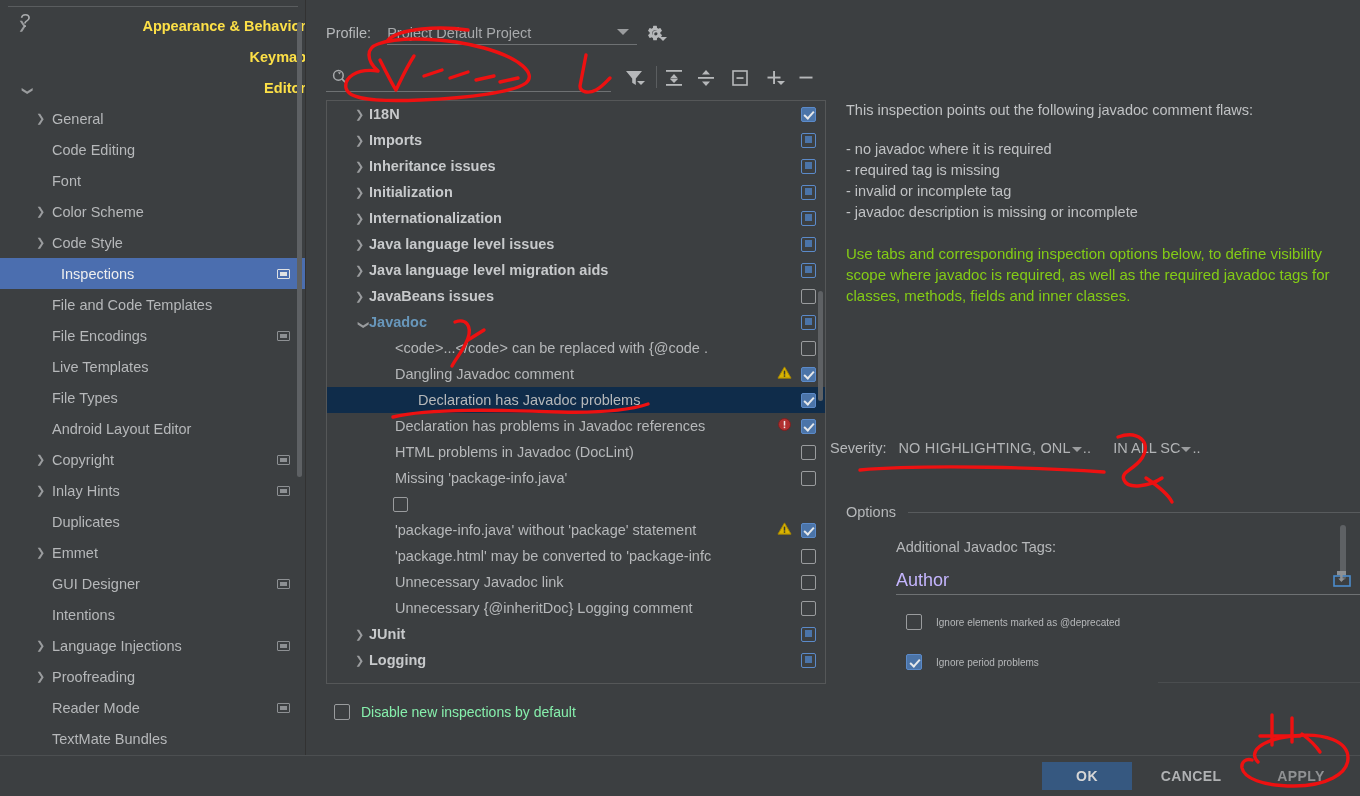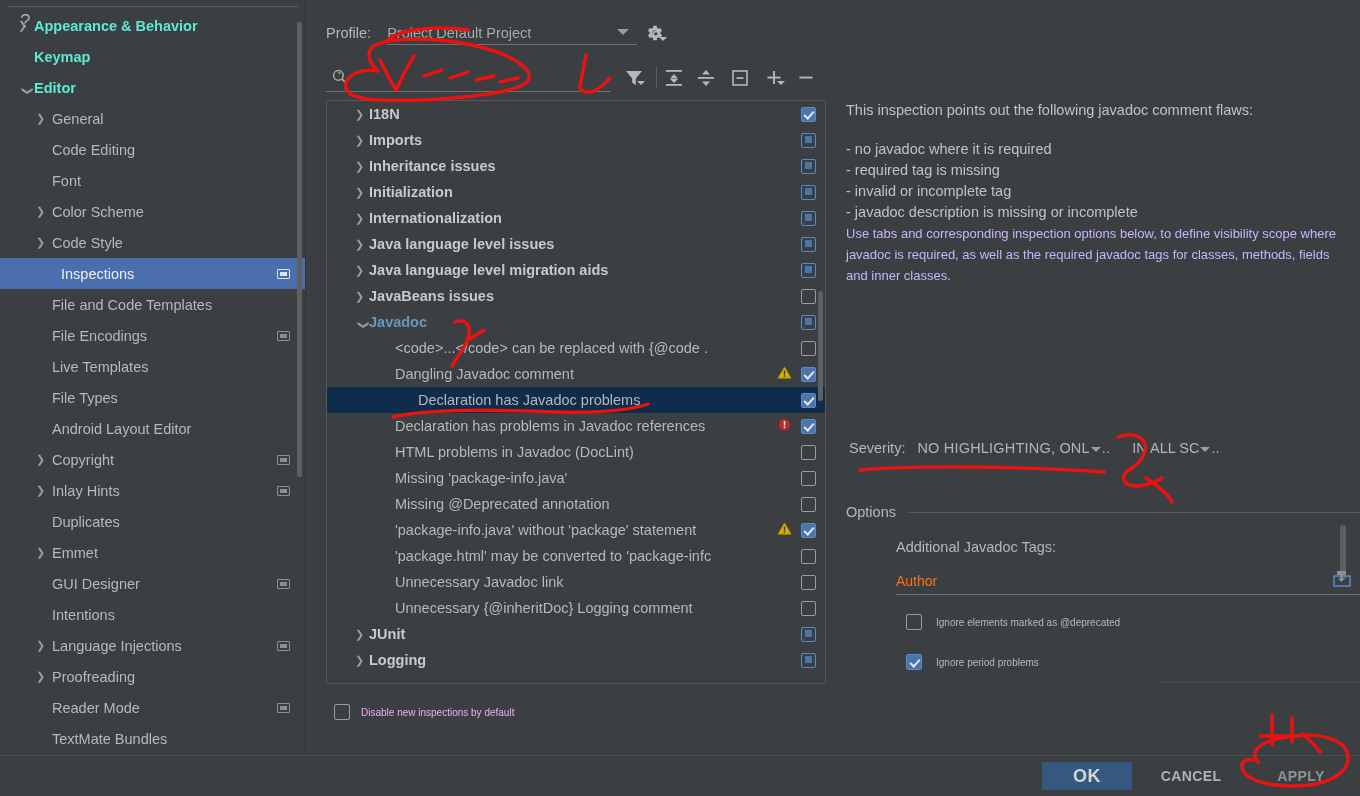--- a/index.html
+++ b/index.html
@@ -25,21 +25,21 @@
     position: relative; height: 31px; display: flex; align-items: center;
     padding-left: 18px; font-size: 14.5px; color: #b6b8ba; white-space: nowrap;
   }
   .side-item.sel { background: #4b6eaf; color: #eeeeee; gap: 9px; }
   .side-item .chev {
     width: 16px; display: inline-block; flex: 0 0 16px;
     font-size: 11px; color: #9a9c9e; text-align: left;
   }
   .side-item .chev.none { visibility: hidden; }
   .side-item .lbl { flex: 1 1 auto; overflow: hidden; text-overflow: clip; }
-  .side-item.bold .lbl { font-weight: bold; color: #5eead4; }
+  .side-item.bold .lbl { font-weight: bold; color: #fde047; text-align: right; }
   .side-item.ind1 { padding-left: 18px; }
   .side-item.ind2 { padding-left: 36px; }
   .mon-icon {
     width: 13px; height: 10px; border: 1px solid #8d9093; border-radius: 1px;
     margin-right: 16px; position: relative; flex: 0 0 13px;
   }
   .mon-icon::after {
     content:""; position:absolute; left:2px; top:2px; right:2px; bottom:2px;
     background: #8d9093;
   }
@@ -58,21 +58,21 @@
   
   #bottom-bar {
     position: absolute; left: 0; top: 755px; width: 1360px; height: 41px;
     background: #3c3f41; border-top: 1px solid #4c4f51;
   }
   #help-icon {
     position: absolute; left: 20px; top: 10px; font-size: 19px; color: #a9abad;
   }
   #btn-ok {
     position: absolute; left: 1042px; top: 762px; width: 90px; height: 28px;
-    background: #365880; color: #d6d6d6; font-size: 18px; font-weight: bold;
+    background: #365880; color: #d6d6d6; font-size: 14px; font-weight: bold;
     display: flex; align-items: center; justify-content: center;
     letter-spacing: .4px; border: none;
   }
   #btn-cancel, #btn-apply {
     position: absolute; top: 762px; height: 28px; background: transparent;
     color: #b0b2b4; font-size: 14px; font-weight: bold; letter-spacing:.4px;
     display: flex; align-items: center; justify-content: center; border: none;
   }
   #btn-cancel { left: 1148px; width: 86px; }
   #btn-apply  { left: 1258px; width: 86px; color:#8f9193; }
@@ -143,46 +143,46 @@
   #tree-scroll {
     position:absolute; right:2px; top:190px; width:5px; height:110px;
     background:#5e6164; border-radius:3px;
   }
 
   
   #disable-row { position:absolute; left:28px; top:704px; display:flex; align-items:center; }
   #disable-row .cbbox {
     width:16px;height:16px;border:1.5px solid #9a9c9e;border-radius:2px;margin-right:11px;
   }
-  #disable-row .lbl { font-size:10px; color:#f0abfc; }
+  #disable-row .lbl { font-size:14px; color:#86efac; }
 
   
   #desc-panel { position:absolute; left: 540px; top: 100px; width: 500px; height: 330px; }
   #desc-intro { font-size: 14.5px; color:#c0c2c4; line-height: 21px; }
   #desc-bullets { margin-top: 18px; font-size:14.5px; color:#c0c2c4; line-height:21px; }
-  #desc-outro { font-size:13px; color:#c4b5fd; line-height:21px; }
-
-  #severity-row { position:absolute; left: 543px; top: 440px; display:flex; align-items:center; }
+  #desc-outro { margin-top: 20px; font-size:15px; color:#84cc16; line-height:21px; }
+
+  #severity-row { position:absolute; left: 524px; top: 440px; display:flex; align-items:center; }
   #severity-label { font-size:14.5px; color:#b6b8ba; margin-right: 12px; }
   #severity-value { font-size:14.5px; color:#b2b4b6; letter-spacing:.2px; }
   #severity-scope { font-size:14.5px; color:#b2b4b6; margin-left: 22px; }
   .mini-caret { display:inline-block; width:0;height:0;
     border-left:5px solid transparent;border-right:5px solid transparent;
     border-top:5px solid #9a9c9e; vertical-align:middle; margin:0 1px; }
 
   #options-header { position:absolute; left:540px; top:504px; width:800px; display:flex; align-items:center; }
   #options-title { font-size:14.5px; color:#b6b8ba; margin-right:12px; }
   #options-rule { flex:1 1 auto; height:1px; background:#585b5d; }
 
   #tags-label { position:absolute; left:590px; top:539px; font-size:14.5px; color:#b6b8ba; }
   #tags-input {
     position:absolute; left:590px; top:567px; width:735px; height:28px;
     border-bottom:1px solid #6e7173; display:flex; align-items:center;
   }
-  #tags-value { font-size:14px; color:#f97316; }
+  #tags-value { font-size:18px; color:#c4b5fd; }
   #opt-cb1 { position:absolute; left:600px; top:614px; display:flex; align-items:center; }
   #opt-cb2 { position:absolute; left:600px; top:654px; display:flex; align-items:center; }
   .optbox { width:16px;height:16px;border:1.5px solid #9a9c9e;border-radius:2px;margin-right:14px;position:relative; }
   .optbox.on { background:#4b74a8; border-color:#5b8ac9; }
   .optbox.on::after {
     content:""; position:absolute; left:4.5px; top:1.5px;width:4px;height:8px;
     border:solid #e6e8ea;border-width:0 2px 2px 0;transform:rotate(42deg);
   }
   .optlbl { font-size:10px; color:#b6b8ba; }
   #opt-underline { position:absolute; left:852px; top:682px; width:470px; height:1px; background:#4a4d4f; }
@@ -484,21 +484,20 @@
             <span class="cb "></span>
           </div>
           <div class="trow leaf">
             <span class="tchev">❯</span>
             <span class="tlabel">Missing 'package-info.java'</span>
             <span class="sev-ico"></span>
             <span class="cb "></span>
           </div>
           <div class="trow leaf">
             <span class="tchev">❯</span>
-            <span class="tlabel">Missing @Deprecated annotation</span>
             <span class="sev-ico"></span>
             <span class="cb "></span>
           </div>
           <div class="trow leaf">
             <span class="tchev">❯</span>
             <span class="tlabel">'package-info.java' without 'package' statement</span>
             <span class="sev-ico"><svg width="15" height="15" viewBox="0 0 16 16">
                 <polygon points="8,2 15,14 1,14" fill="#d9b300" stroke="#a88800" stroke-width="1"></polygon>
                 <rect x="7.2" y="6" width="1.6" height="4.3" fill="#3a3a2a"></rect>
                 <rect x="7.2" y="11" width="1.6" height="1.6" fill="#3a3a2a"></rect>

